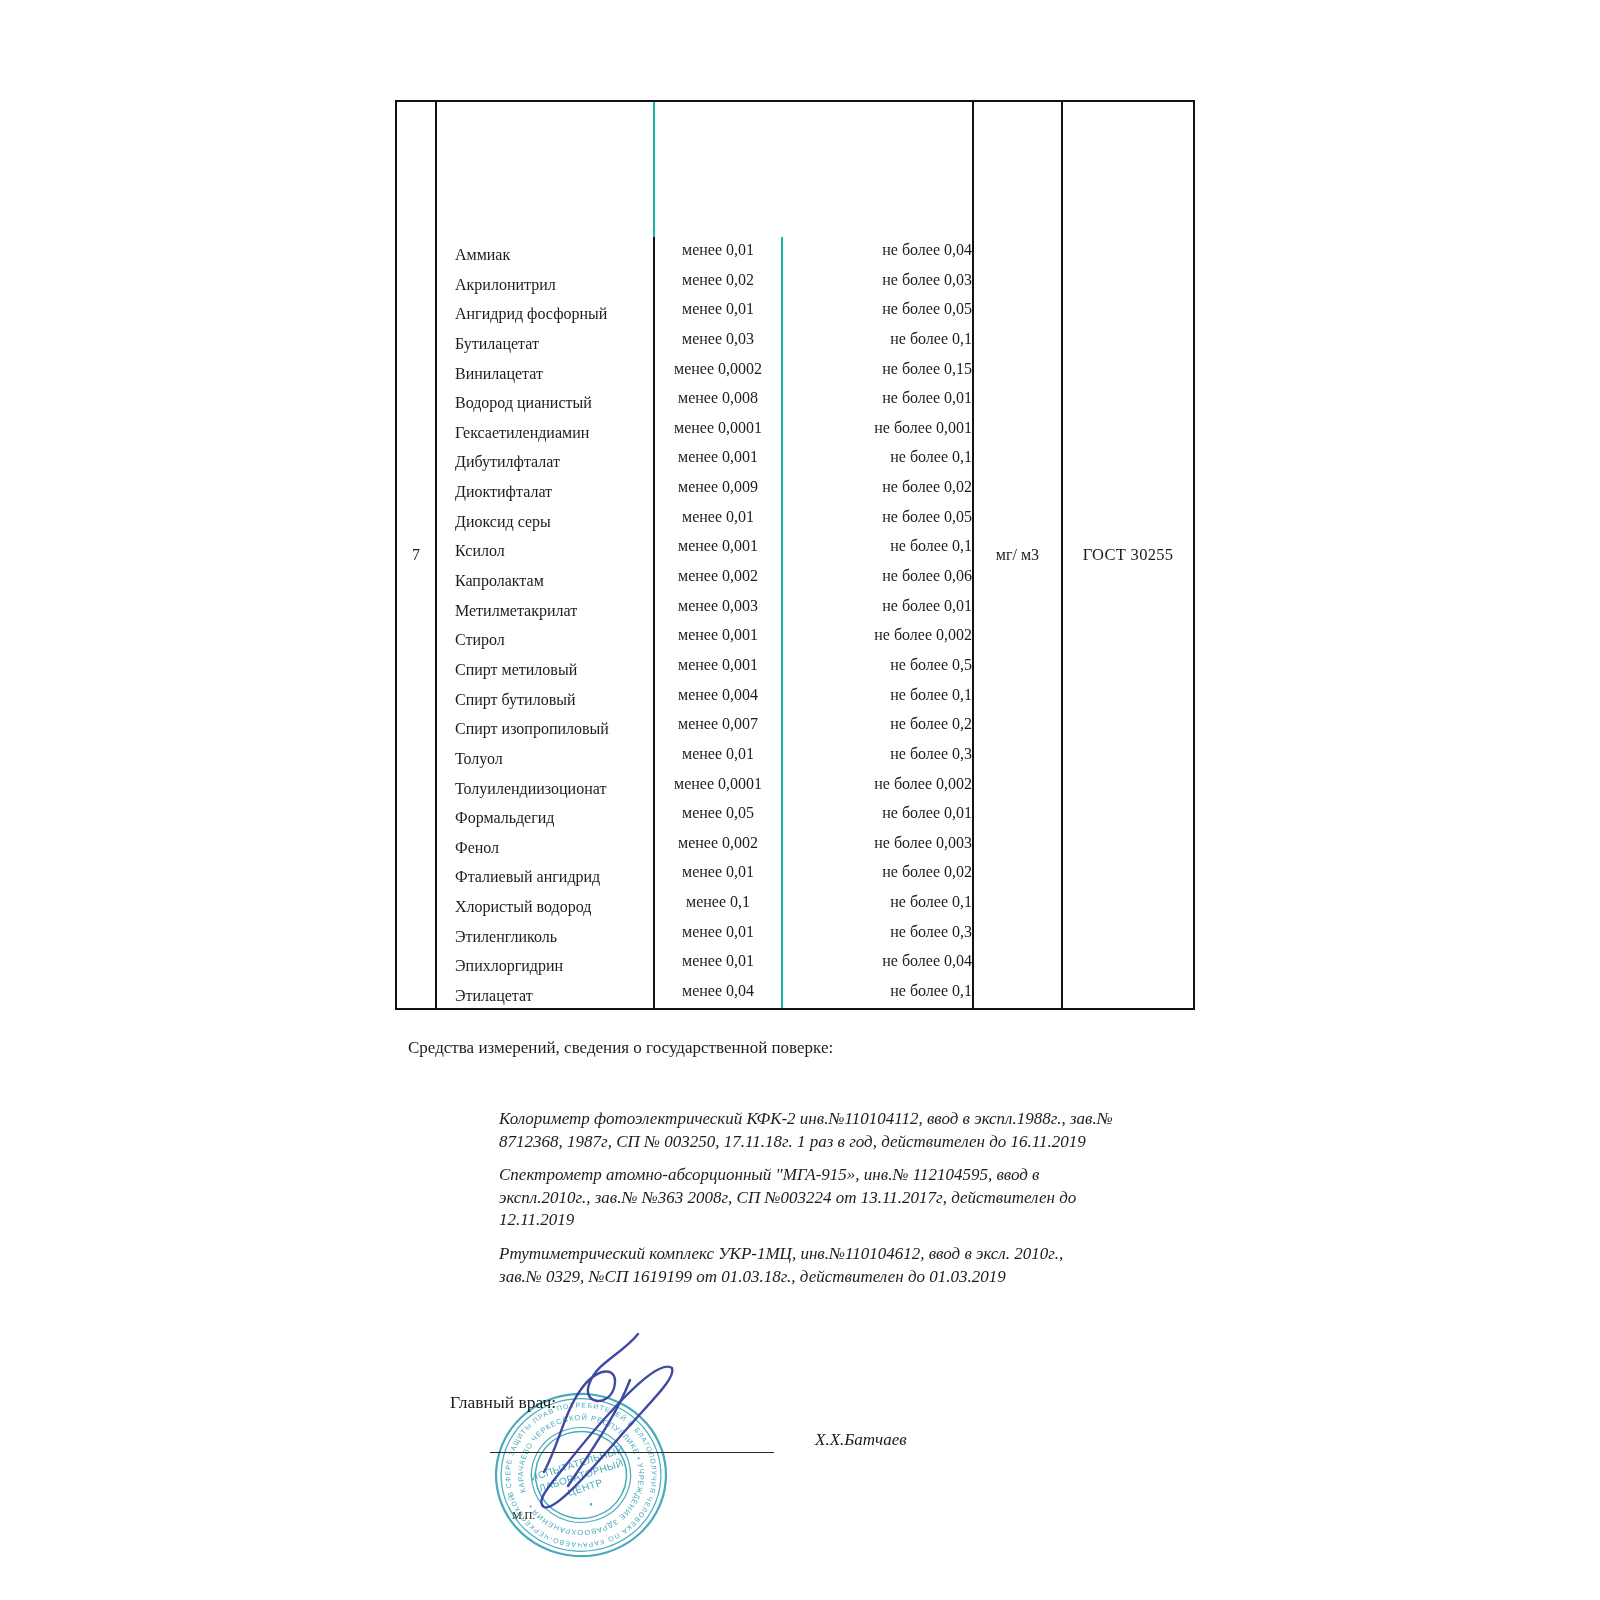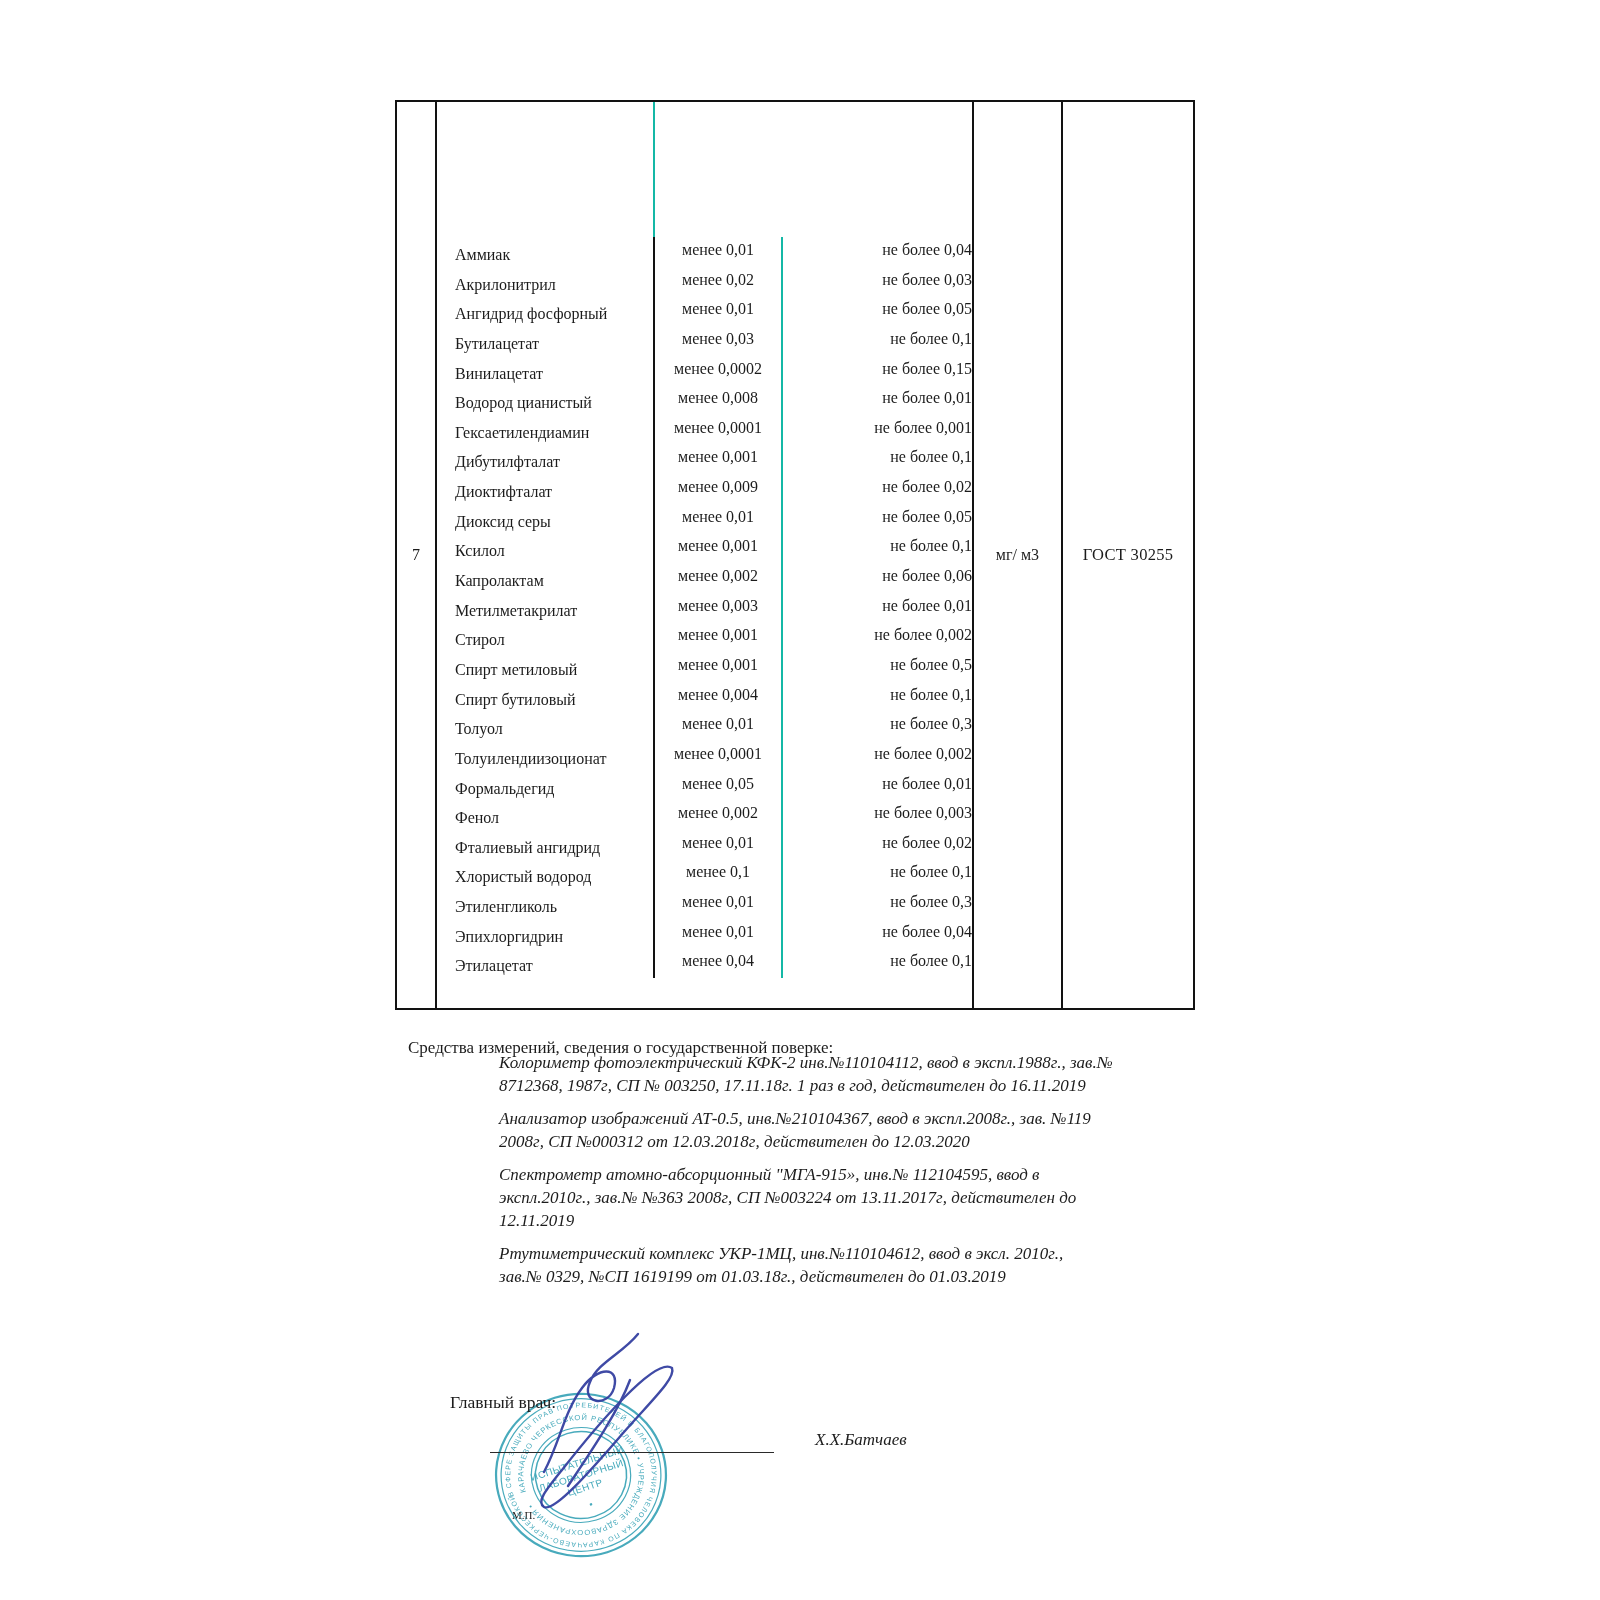--- a/index.html
+++ b/index.html
@@ -19,21 +19,21 @@
   .method-col{display:flex;align-items:center;justify-content:center;font-size:16.5px;letter-spacing:.3px;}
   .trow{display:grid;grid-template-columns:218px 128px 1fr;flex:0 0 29.65px;min-height:0;}
   .header-row{flex:0 0 135px;}
   .cell{box-sizing:border-box;overflow:hidden;}
   .name-cell{border-right:2px solid #121212;padding:9px 6px 0 18px;font-size:16px;white-space:nowrap;}
   .val-cell{border-right:2px solid #14b8a6;text-align:center;padding-top:4px;font-size:16px;}
   .limit-cell{border-right:none;text-align:right;}
   .group-header{white-space:pre-line;line-height:22.6px;padding-top:11px;font-size:16.5px;}
   
   .section-heading{position:absolute;left:408px;top:1038px;font-size:17px;}
-  .instruments{position:absolute;left:499px;top:1052px;width:680px;}
+  .instruments{position:absolute;left:499px;top:1108px;width:680px;}
   .instrument{font-style:italic;font-size:17px;line-height:22.6px;margin:0 0 11px 0;white-space:pre-line;}
   
   .role-label{position:absolute;left:410px;top:1392px;font-size:17.5px;z-index:4;margin-left:40px;}
   .sig-line{position:absolute;left:490px;top:1452px;width:284px;height:0;border-top:1.6px solid #2a2a2a;z-index:3;}
   .signer{position:absolute;left:815px;top:1430px;font-style:italic;font-size:17px;text-align:right;}
   .mp{position:absolute;left:512px;top:1509px;font-size:11px;z-index:1;}
   .stamp-svg{position:absolute;left:492px;top:1390px;z-index:2;opacity:.88;}
   .stamp-svg text{font-family:"Liberation Sans","DejaVu Sans",sans-serif;}
   .signature-svg{position:absolute;left:480px;top:1320px;z-index:5;opacity:.92;}
 </style>
@@ -126,20 +126,25 @@
           <div class="cell name-cell">Спирт метиловый</div>
           <div class="cell val-cell">менее 0,001</div>
           <div class="cell val-cell limit-cell">не более 0,5</div>
         </div>
         <div class="trow">
           <div class="cell name-cell">Спирт бутиловый</div>
           <div class="cell val-cell">менее 0,004</div>
           <div class="cell val-cell limit-cell">не более 0,1</div>
         </div>
         <div class="trow">
+          <div class="cell name-cell">Спирт изопропиловый</div>
+          <div class="cell val-cell">менее 0,007</div>
+          <div class="cell val-cell limit-cell">не более 0,2</div>
+        </div>
+        <div class="trow">
           <div class="cell name-cell">Толуол</div>
           <div class="cell val-cell">менее 0,01</div>
           <div class="cell val-cell limit-cell">не более 0,3</div>
         </div>
         <div class="trow">
           <div class="cell name-cell">Толуилендиизоционат</div>
           <div class="cell val-cell">менее 0,0001</div>
           <div class="cell val-cell limit-cell">не более 0,002</div>
         </div>
         <div class="trow">
@@ -184,22 +189,20 @@
     <div class="method-col">
       <span>ГОСТ 30255</span>
     </div>
   </div>
 
   <div class="section-heading">Средства измерений, сведения о государственной поверке:</div>
   <div class="instruments">
 
   <div class="instrument">Колориметр фотоэлектрический КФК-2 инв.№110104112, ввод в экспл.1988г., зав.№
 8712368, 1987г, СП № 003250, 17.11.18г. 1 раз в год, действителен до 16.11.2019</div>
-      <div class="instrument">Анализатор изображений АТ-0.5, инв.№210104367, ввод в экспл.2008г., зав. №119
-2008г, СП №000312 от 12.03.2018г, действителен до 12.03.2020</div>
       <div class="instrument">Спектрометр атомно-абсорционный "МГА-915», инв.№ 112104595, ввод в
 экспл.2010г., зав.№ №363 2008г, СП №003224 от 13.11.2017г, действителен до
 12.11.2019</div>
       <div class="instrument">Ртутиметрический комплекс УКР-1МЦ, инв.№110104612, ввод в эксл. 2010г.,
 зав.№ 0329, №СП 1619199 от 01.03.18г., действителен до 01.03.2019</div>
     </div>
 
   <div class="role-label">Главный врач:</div>
 
   <svg class="stamp-svg" width="178" height="170" viewBox="0 0 176 176" preserveAspectRatio="none">

